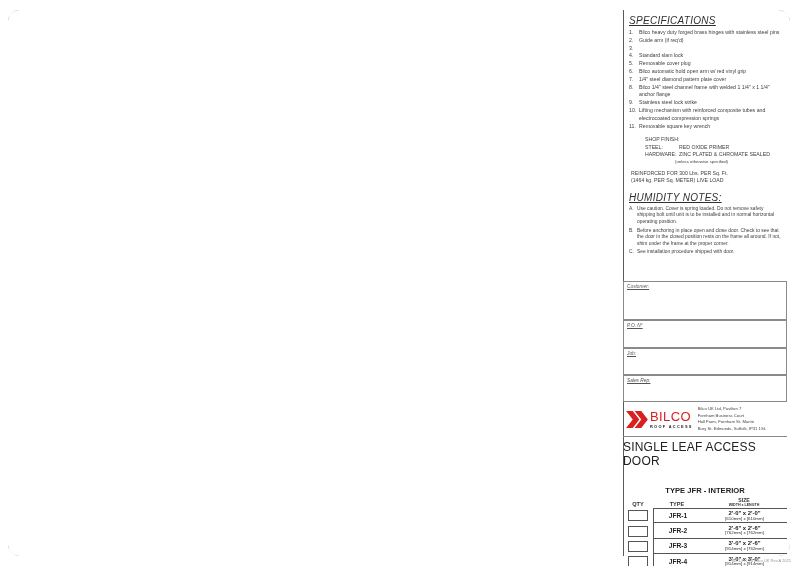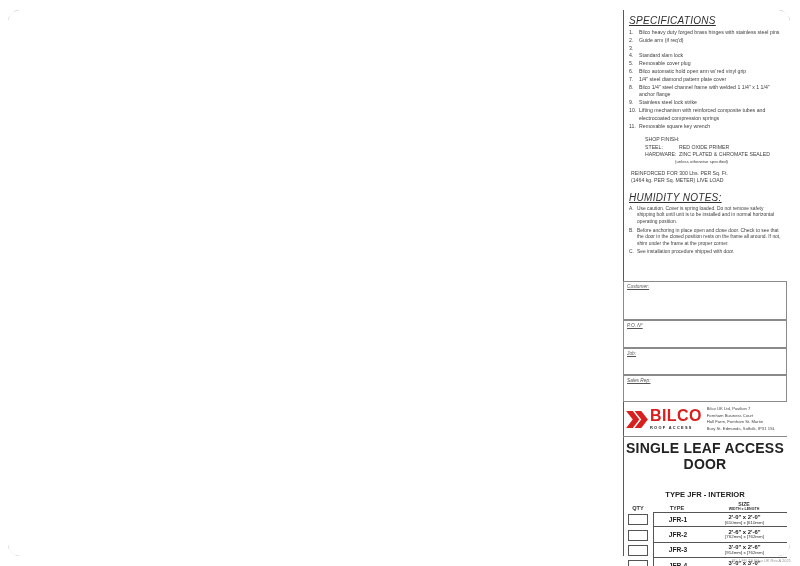--- a/index.html
+++ b/index.html
@@ -41,26 +41,26 @@
   .fb-customer{top:271px;height:39px}
   .fb-po{top:310px;height:28px}
   .fb-job{top:338px;height:27px}
   .fb-rep{top:365px;height:27px}
 
   .logorow{position:absolute;top:392px;left:0;right:0;height:35px;display:flex;align-items:center;
            padding:2px 2px 2px 3px;box-sizing:border-box;border-bottom:0.9px solid #8a8a8a}
   .logomark{display:flex;align-items:center}
   .chev{width:22px;height:17px;flex:none}
   .wordmark{margin-left:2px}
-  .brand{font-weight:bold;font-size:16px;letter-spacing:.4px;line-height:1}
+  .brand{font-weight:normal;font-size:13px;letter-spacing:.4px;line-height:1}
   .tagline{font-weight:bold;font-size:3.9px;letter-spacing:1.3px;color:#222;margin-top:1px}
   .address{margin-left:5px;font-size:4.2px;line-height:1.55;color:#444;flex:1}
 
   .ptable{position:absolute;top:427px;left:0;right:0;bottom:0;padding-top:3px}
-  .t-title1{text-align:center;font-weight:bold;font-size:14px;color:#222;letter-spacing:.2px}
+  .t-title1{text-align:left;font-weight:normal;font-size:12px;color:#222;letter-spacing:.2px}
   .t-title2{text-align:center;font-weight:bold;font-size:7.6px;color:#222;margin-top:18px}
   .thead{display:flex;margin-top:2px;align-items:flex-end}
   .th-qty{width:30px;text-align:center;font-weight:bold;font-size:5.6px}
   .th-type{width:48px;text-align:center;font-weight:bold;font-size:5.6px}
   .th-size{flex:1;text-align:center;font-weight:bold}
   .th-size .s1{font-size:5.2px}
   .th-size .s2{font-size:3.6px;font-weight:bold}
   .trows{margin-top:1px}
   .trow{display:flex;height:15.4px}
   .tqty{width:30px;display:flex;align-items:center;justify-content:center}

